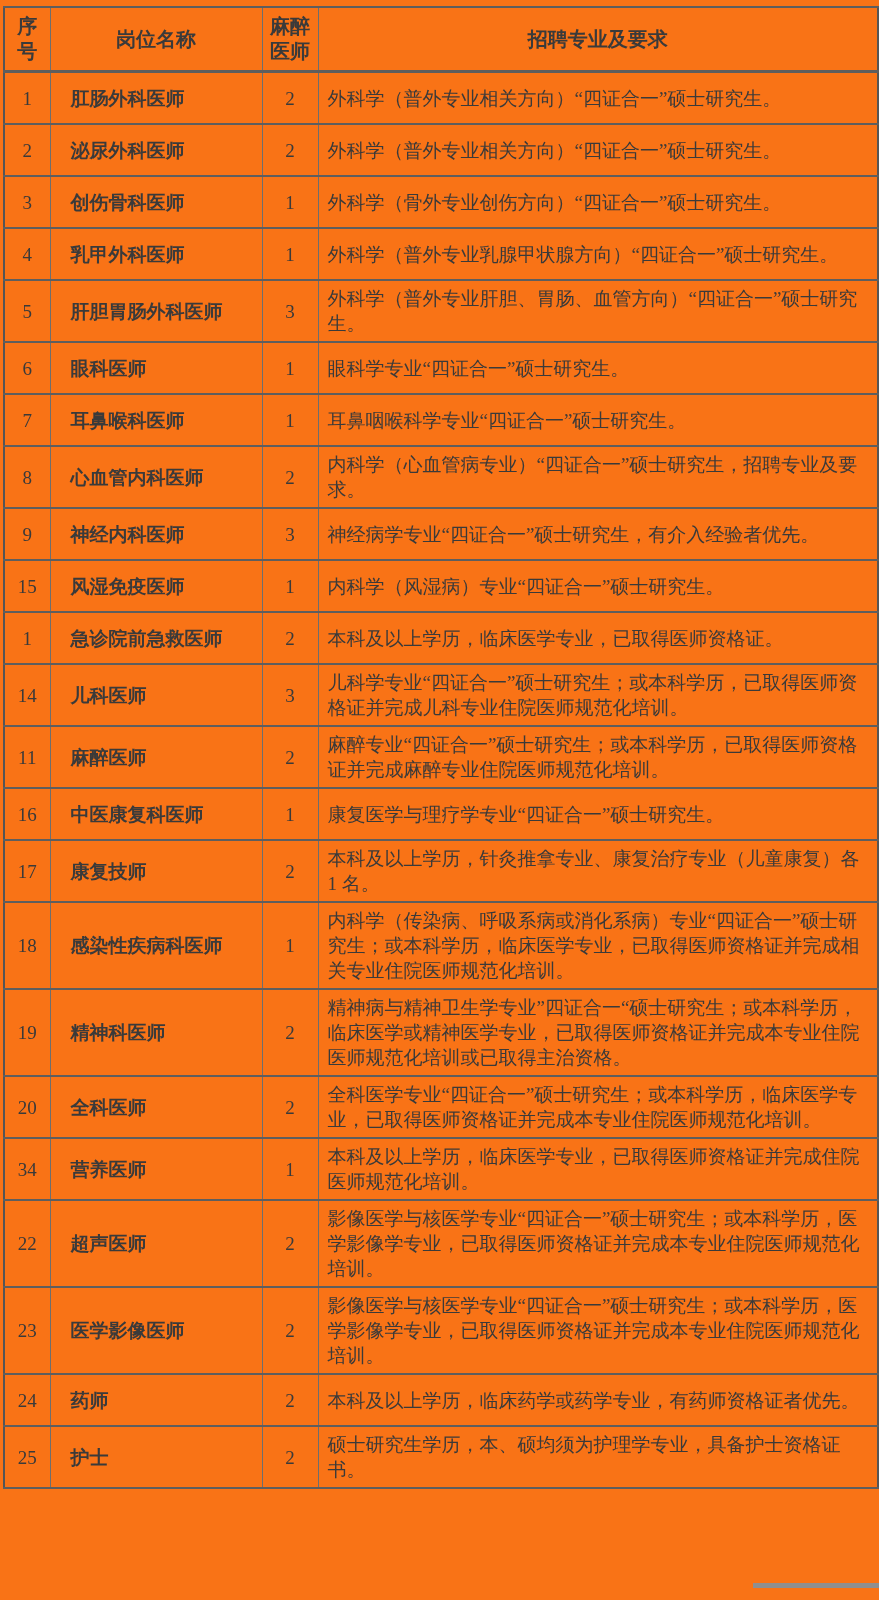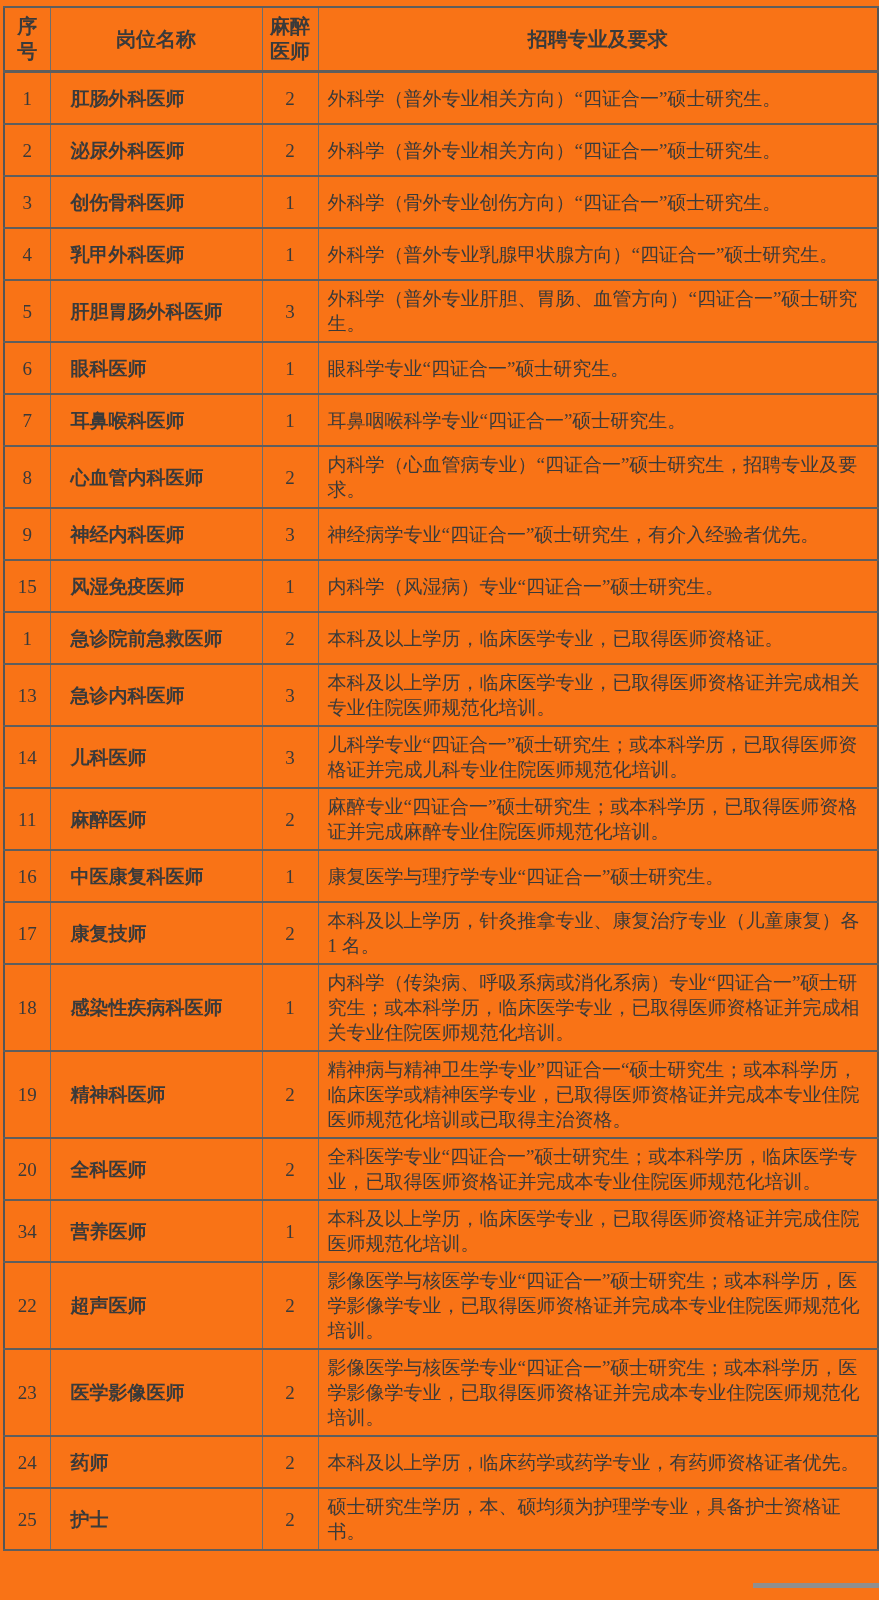--- a/index.html
+++ b/index.html
@@ -154,26 +154,20 @@
     <td class="c-plan">1</td>
     <td class="c-req">内科学（风湿病）专业“四证合一”硕士研究生。</td>
   </tr>
         <tr>
     <td class="c-no">1</td>
     <td class="c-pos">急诊院前急救医师</td>
     <td class="c-plan">2</td>
     <td class="c-req">本科及以上学历，临床医学专业，已取得医师资格证。</td>
   </tr>
         <tr>
-    <td class="c-no">13</td>
-    <td class="c-pos">急诊内科医师</td>
-    <td class="c-plan">3</td>
-    <td class="c-req">本科及以上学历，临床医学专业，已取得医师资格证并完成相关专业住院医师规范化培训。</td>
-  </tr>
-        <tr>
     <td class="c-no">14</td>
     <td class="c-pos">儿科医师</td>
     <td class="c-plan">3</td>
     <td class="c-req">儿科学专业“四证合一”硕士研究生；或本科学历，已取得医师资格证并完成儿科专业住院医师规范化培训。</td>
   </tr>
         <tr>
     <td class="c-no">11</td>
     <td class="c-pos">麻醉医师</td>
     <td class="c-plan">2</td>
     <td class="c-req">麻醉专业“四证合一”硕士研究生；或本科学历，已取得医师资格证并完成麻醉专业住院医师规范化培训。</td>

